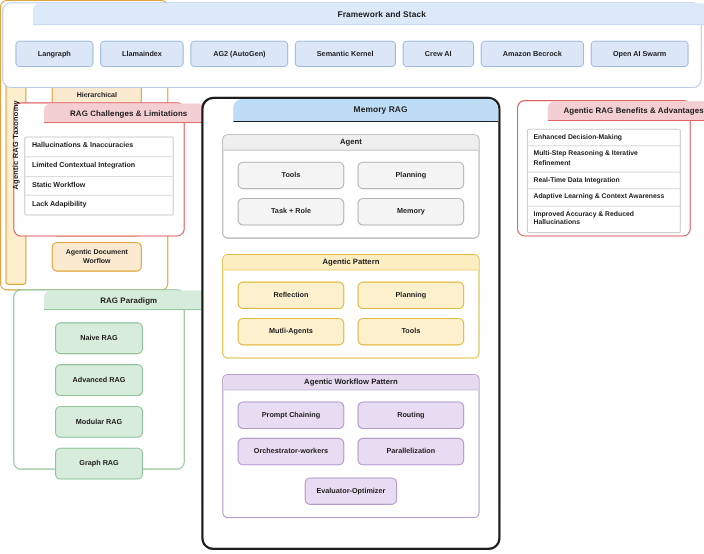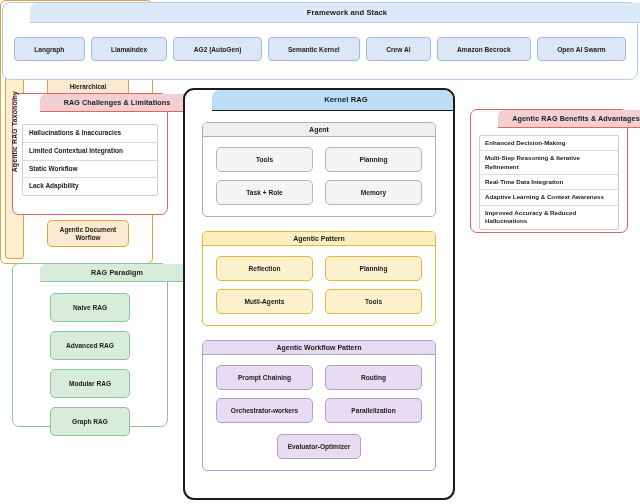--- a/index.html
+++ b/index.html
@@ -217,21 +217,21 @@
     background: #e7dcf1;
   }
   #workflow-last-row {
     display: flex; justify-content: center;
     padding: 0 13px 11px 13px;
   }
   #workflow-last-row .cell { width: 84px; }
 
   
   #benefits-panel {
-    left: 470px; top: 109px; width: 158px; height: 124px;
+    left: 470px; top: 91px; width: 158px; height: 124px;
     border: 1.3px solid #e06464;
   }
   #benefits-panel .panel-title {
     background: #f3ced2;
     border-bottom: 1px solid #e06464;
   }
   #benefits-panel .list-box { margin: 7px 8px 0 8px; }
   #benefits-panel .list-row { padding: 3px 5px; font-size: 6.2px; }
 
   
@@ -314,21 +314,21 @@
   <div class="panel-title">RAG Paradigm</div>
   <div id="paradigm-items">
     <div class="paradigm-chip">Naive RAG</div>
     <div class="paradigm-chip">Advanced RAG</div>
     <div class="paradigm-chip">Modular RAG</div>
     <div class="paradigm-chip">Graph RAG</div>
   </div>
 </div>
 
 <div class="panel" id="agentic-rag-panel">
-  <div class="panel-title">Kernel RAG</div>
+  <div class="panel-title">Memory RAG</div>
 
   <div class="sub-panel" id="agent-panel">
     <div class="sub-title">Agent</div>
     <div class="grid2">
       <div class="cell">Tools</div>
       <div class="cell">Planning</div>
       <div class="cell">Task + Role</div>
       <div class="cell">Memory</div>
     </div>
   </div>

